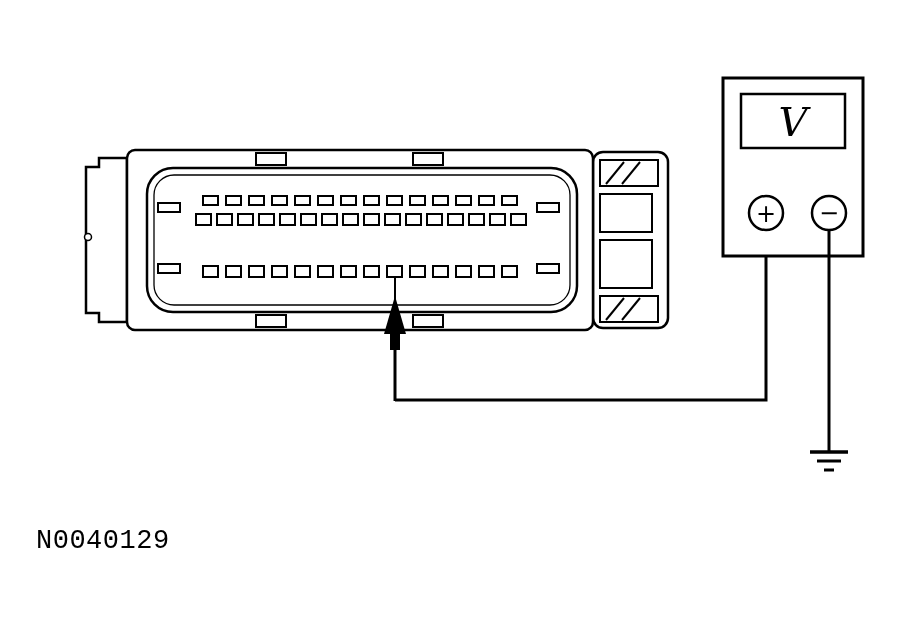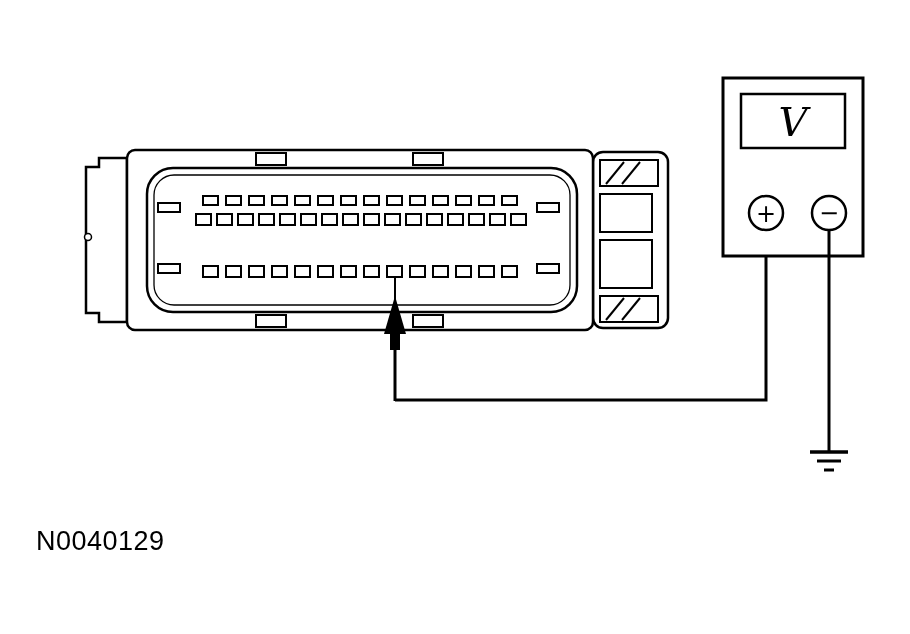--- a/index.html
+++ b/index.html
@@ -25,20 +25,21 @@
     font-family:"DejaVu Sans", sans-serif;
     font-size:24px;
     fill:var(--line,#000);
   }
   .fig-label{
     position:absolute;
     left:36px;top:526px;
     font-size:27px;
     color:var(--line,#000);
     letter-spacing:0.5px;
+    font-family:Liberation Mono, monospace;
   }
 </style>
 </head>
 <body>
 
 <div class="stage">
 
   <svg width="910" height="634" viewBox="0 0 910 634">
 
     <g>

